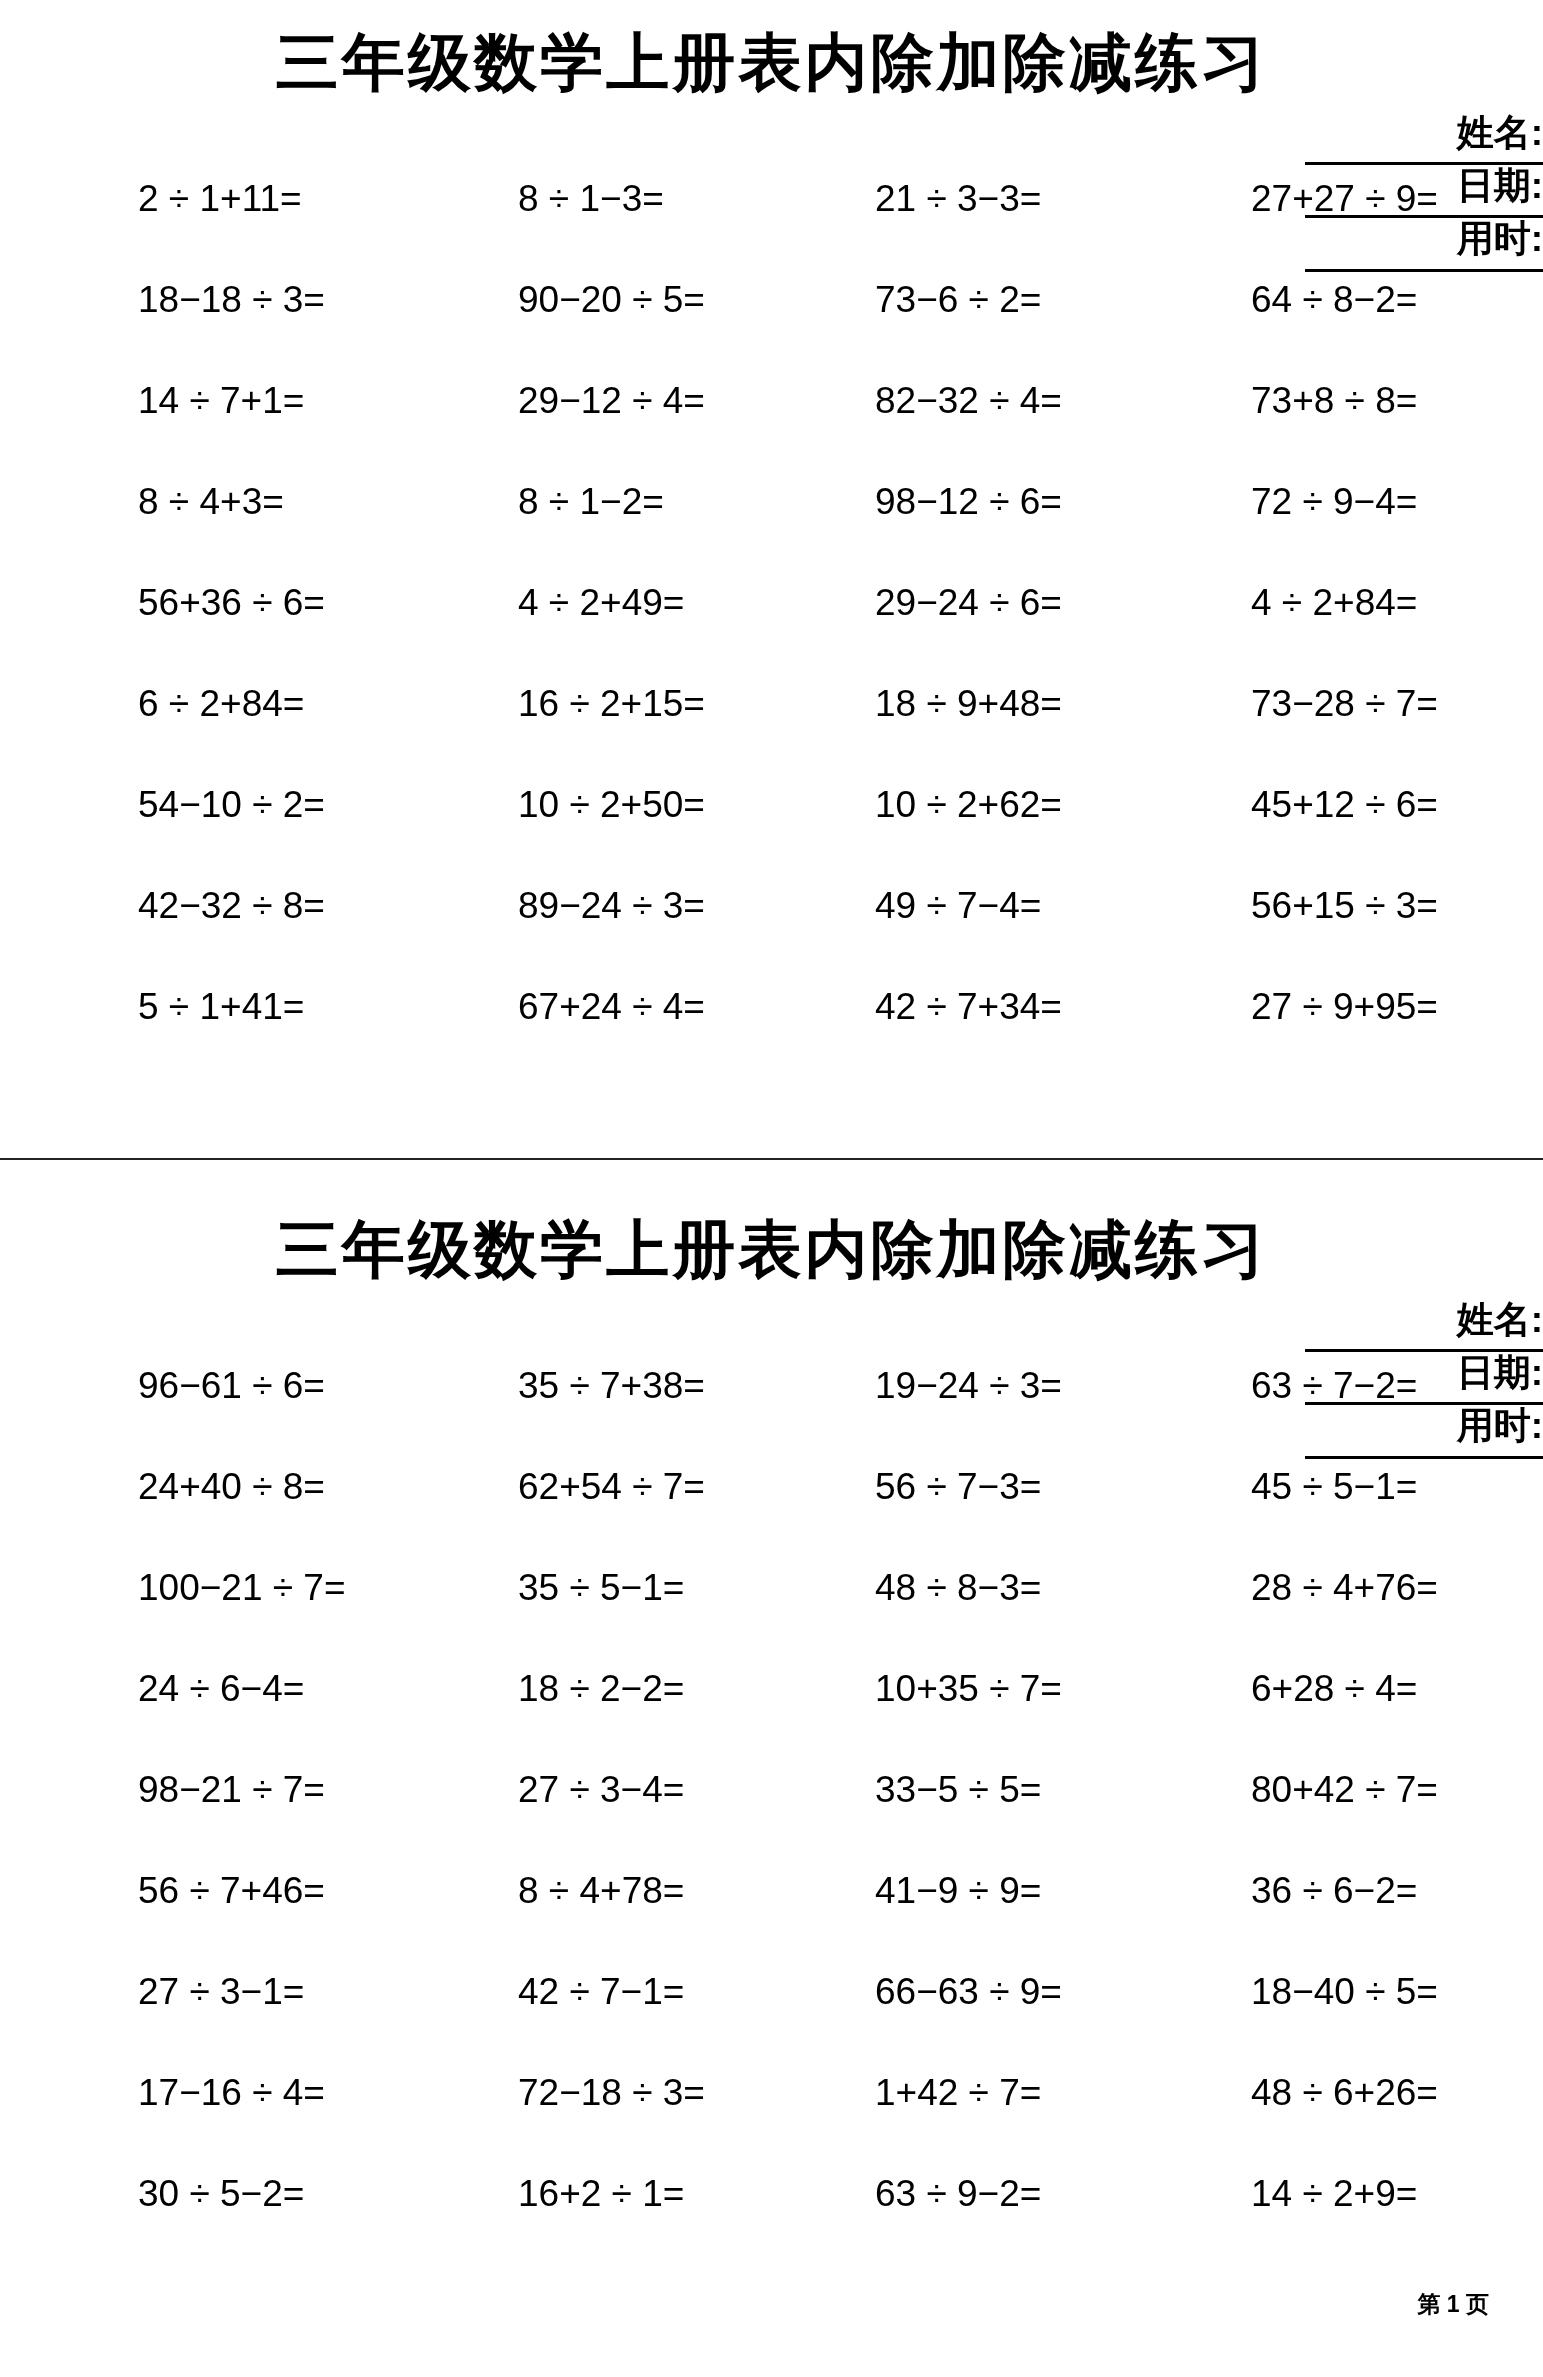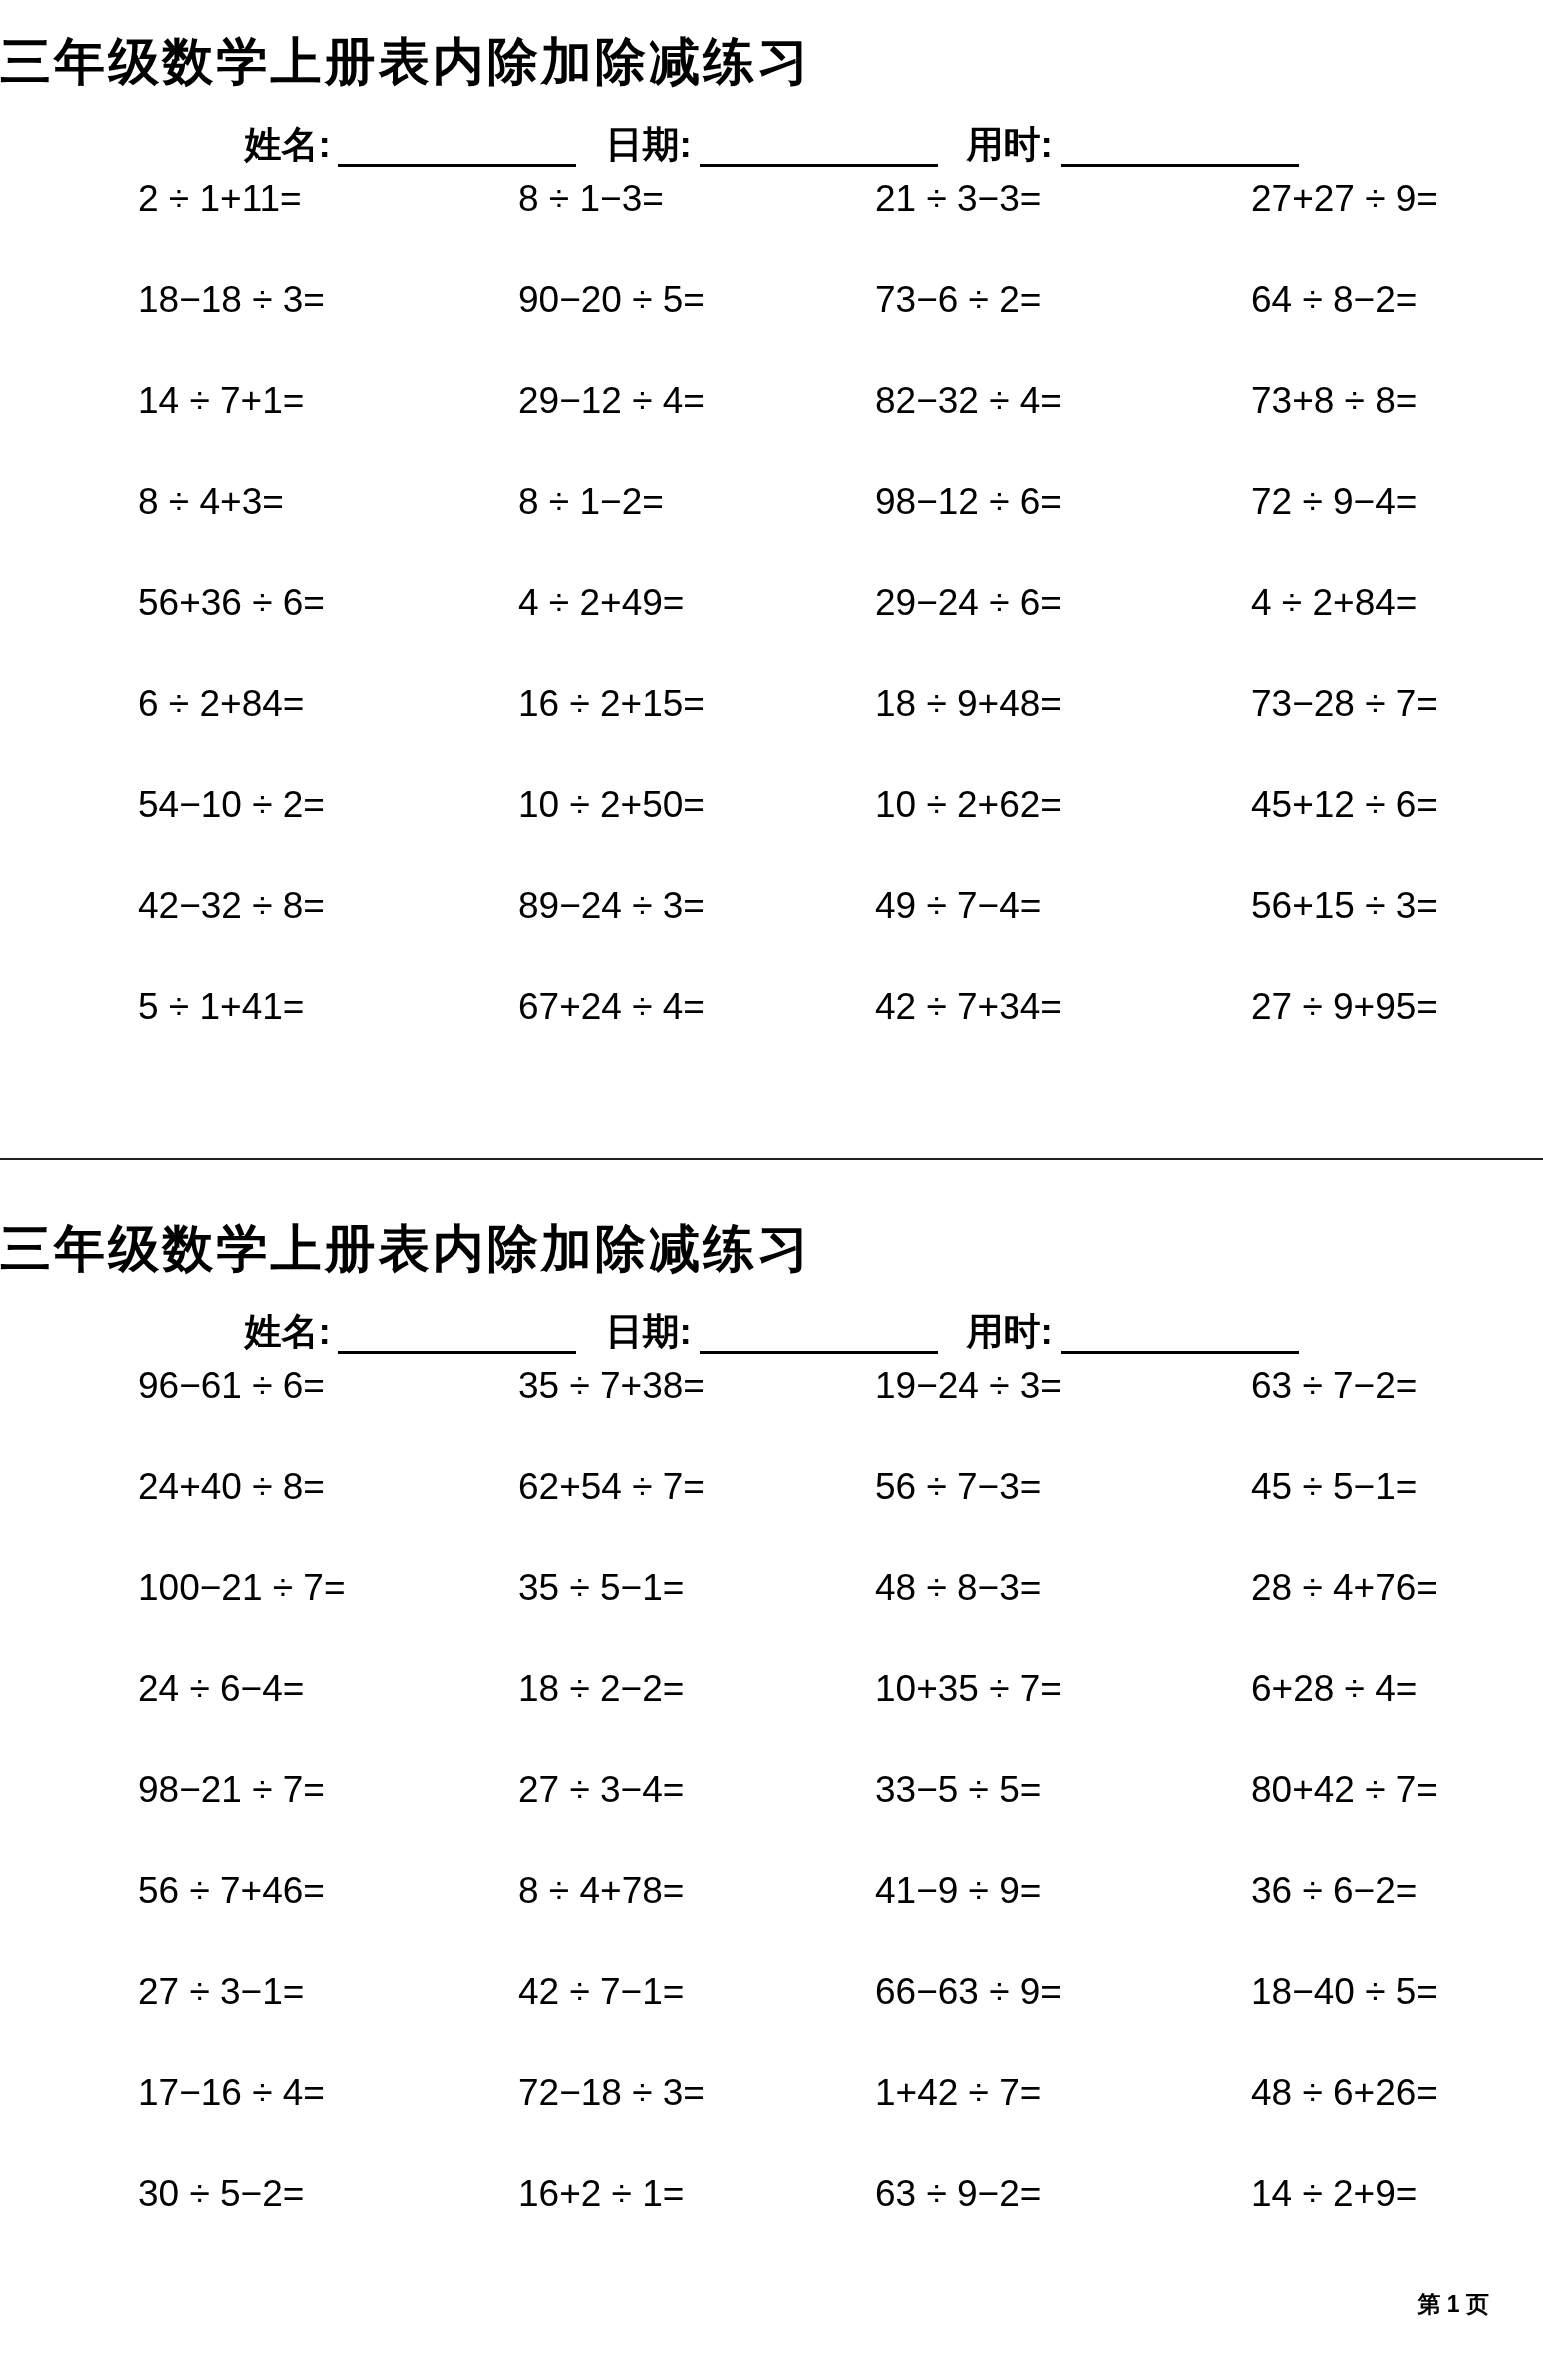--- a/index.html
+++ b/index.html
@@ -18,42 +18,43 @@
   .sheet {
     position: absolute;
     left: 0;
     width: 100%;
     height: 1187px;
   }
   .sheet-1 { top: 0; }
   .sheet-2 { top: 1187px; }
   .title {
     position: absolute;
-    top: 28px;
+    top: 20px;
     left: 0;
     width: 100%;
     margin: 0;
-    text-align: left;
-    font-size: 51px;
+    text-align: center;
+    font-size: 63px;
     font-weight: bold;
     letter-spacing: 3.1px;
     white-space: nowrap;
   }
   .fields {
     position: absolute;
-    top: 124px;
+    top: 112px;
     left: 0;
     width: 100%;
     display: flex;
     justify-content: center;
     align-items: flex-end;
     font-size: 37px;
     font-weight: bold;
     line-height: 1.15;
     white-space: nowrap;
+    flex-direction: column;
   }
   .flabel { margin-left: 29px; }
   .flabel.first { margin-left: 0; }
   .blank {
     display: inline-block;
     width: 238px;
     height: 7.7px;
     margin-left: 7.7px;
     border-bottom: 3.9px solid #000000;
   }

